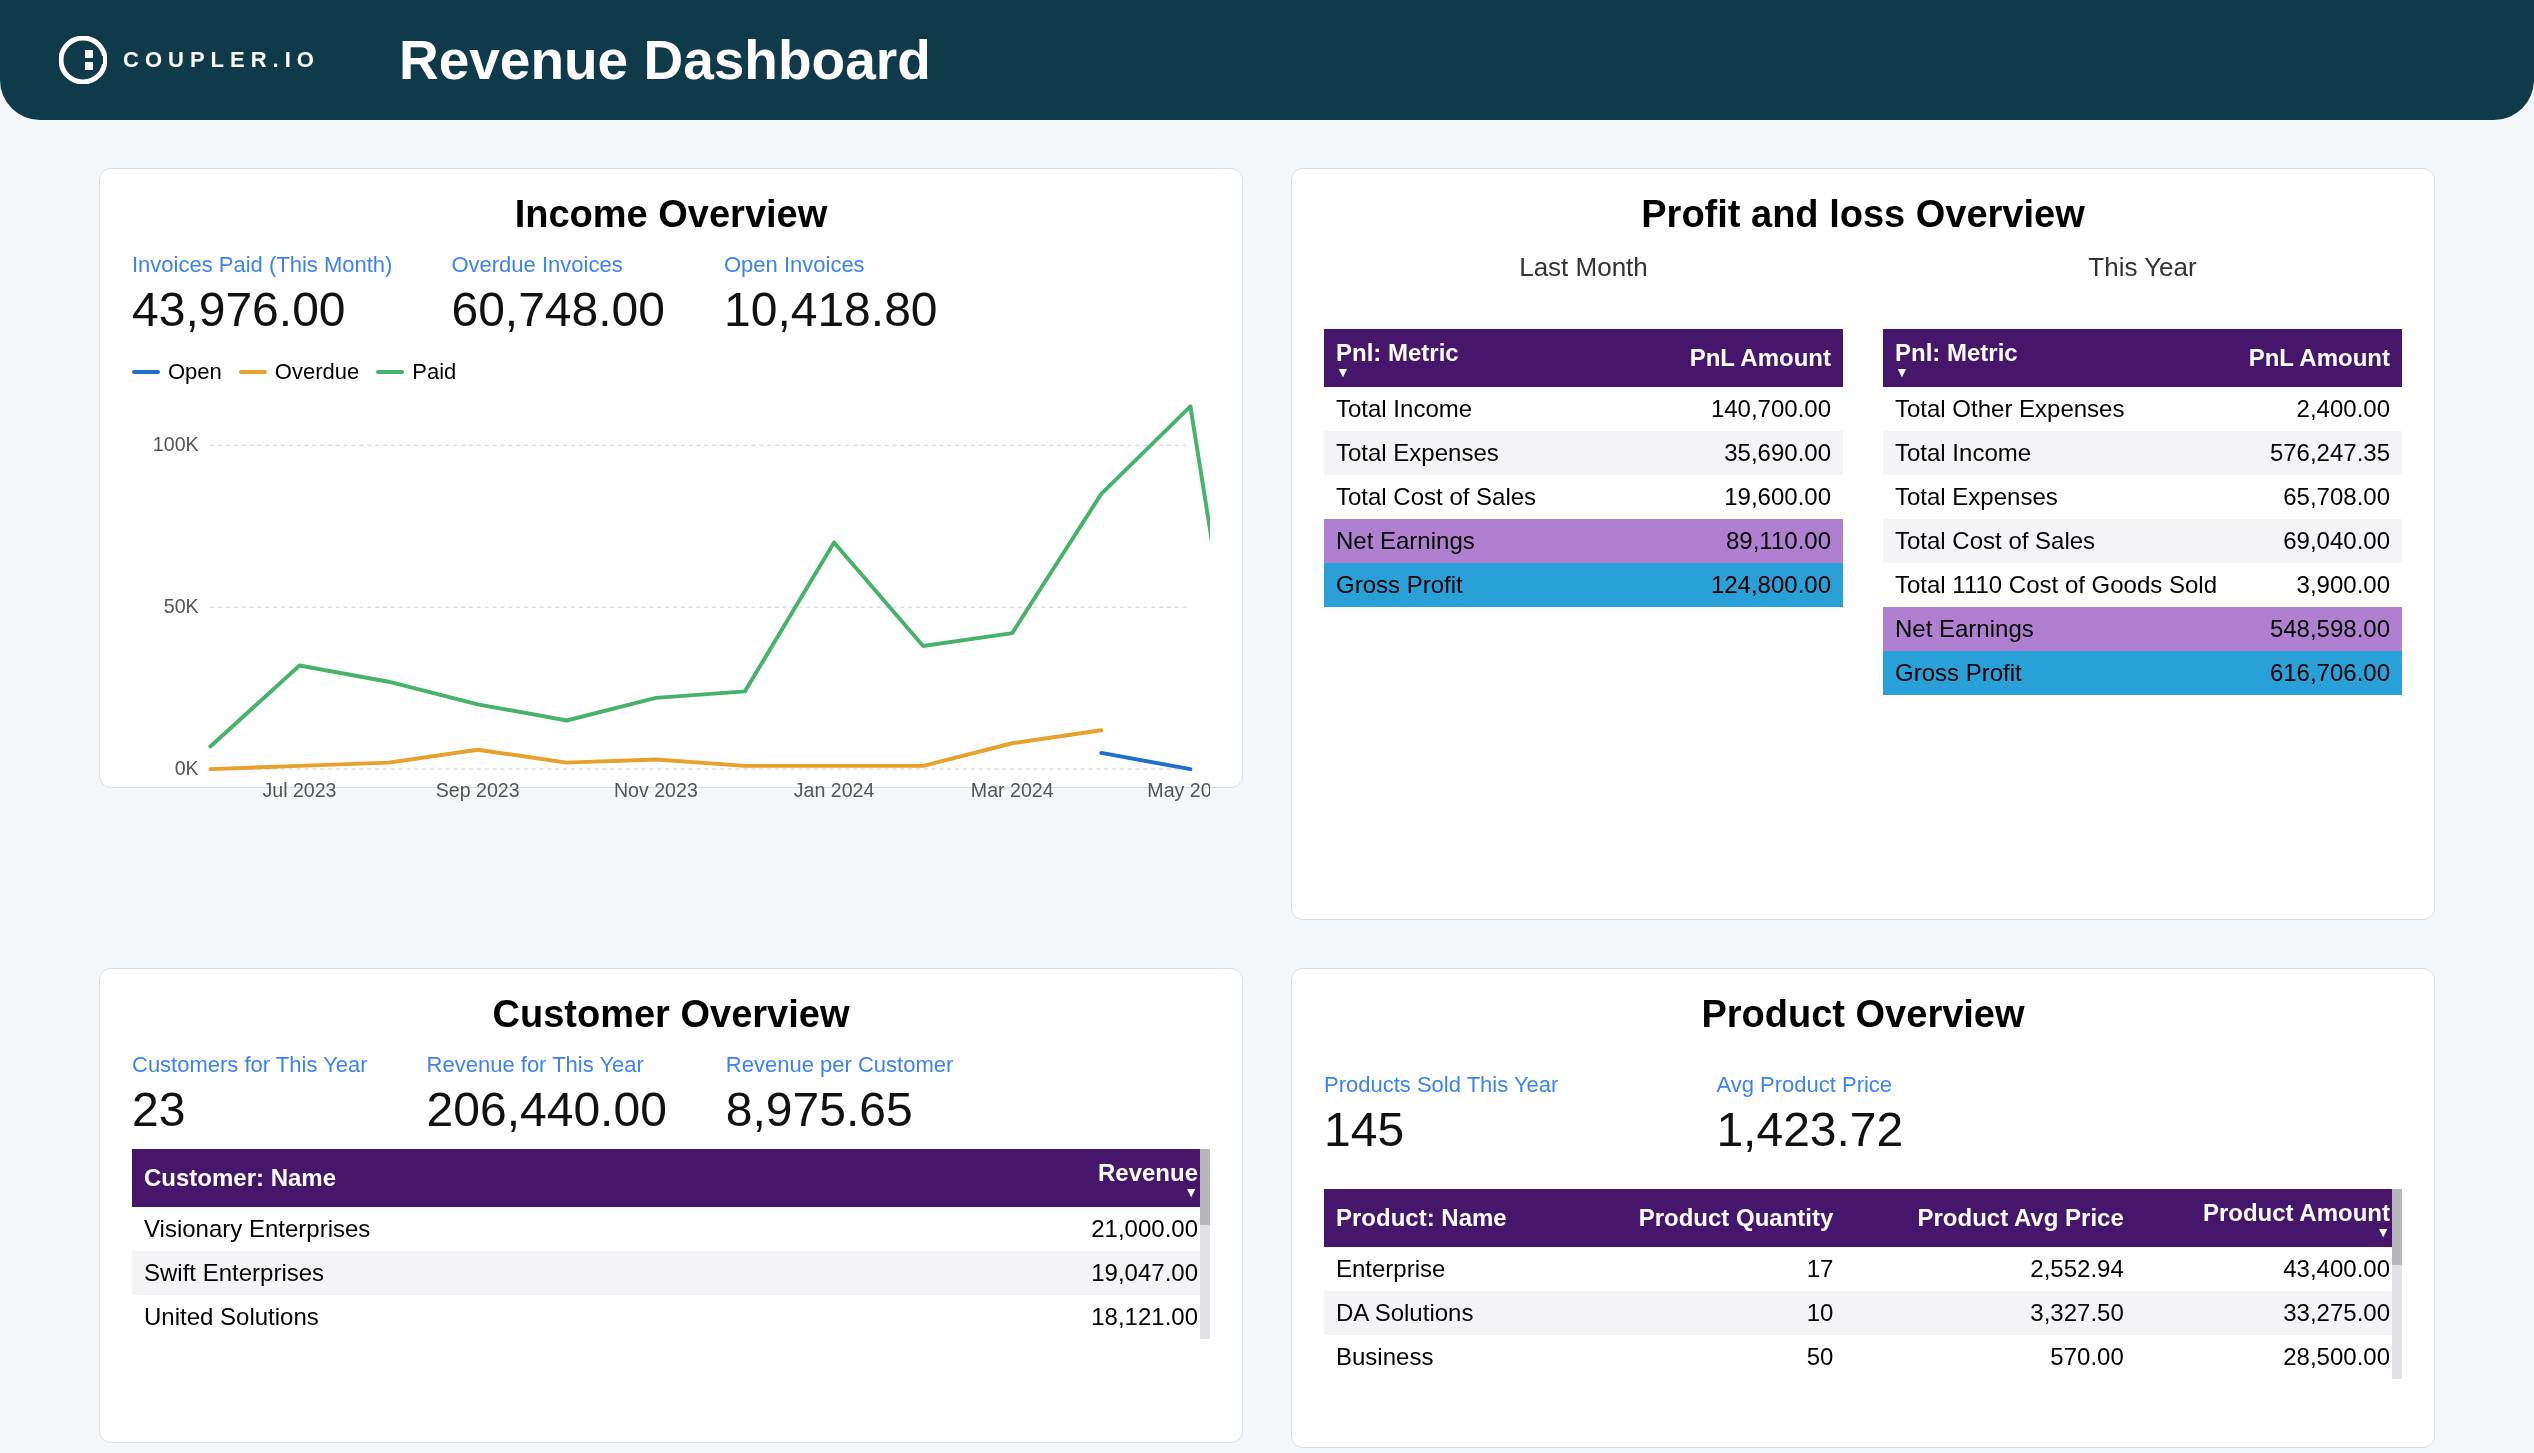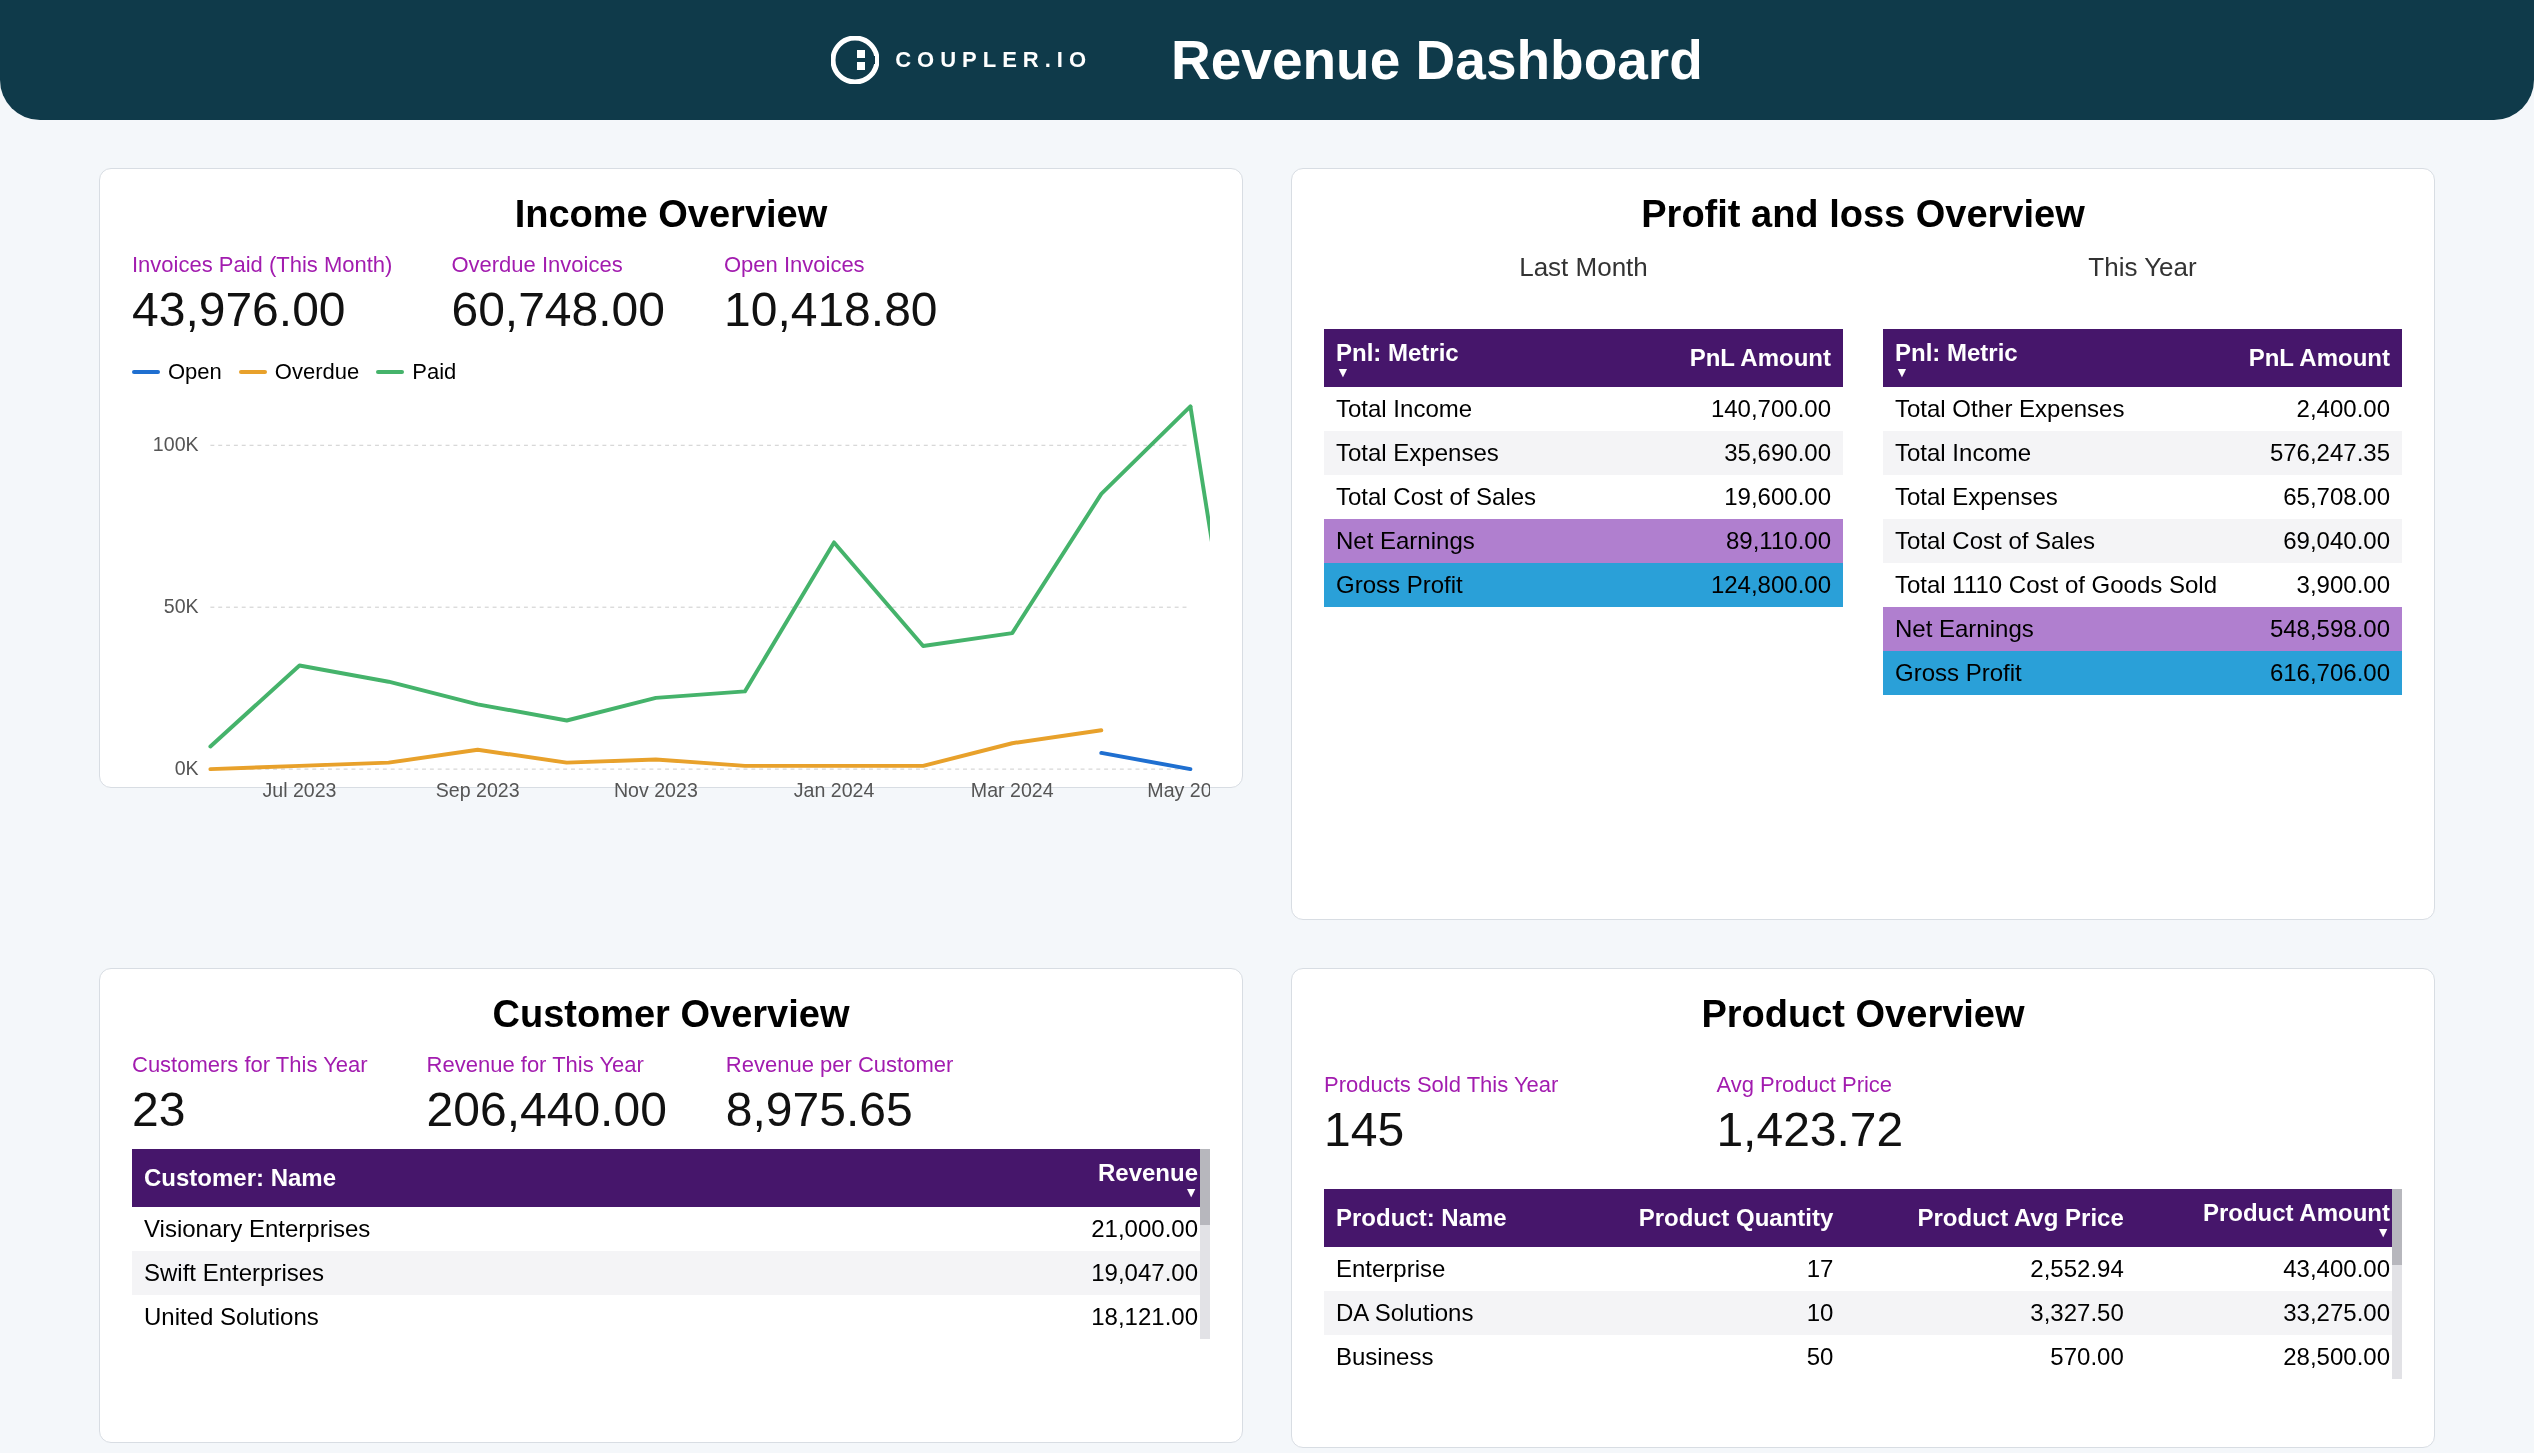--- a/index.html
+++ b/index.html
@@ -6,39 +6,38 @@
   html, body { width: 2534px; height: 1453px; font-family: "Segoe UI", Arial, sans-serif; background: #f4f7fa; overflow: hidden; }
   .header {
     background: #0f3a4a;
     color: #fff;
     display: flex;
     align-items: center;
     padding: 28px 59px;
     border-bottom-left-radius: 40px;
     border-bottom-right-radius: 40px;
     gap: 79px;
-    justify-content: center;
   }
   .logo { display: flex; align-items: center; gap: 16px; }
   .logo-icon { width: 48px; height: 48px; }
   .logo-text { font-size: 22px; letter-spacing: 6px; font-weight: 600; }
   .header-title { font-size: 55px; font-weight: 700; }
   .dashboard { display: grid; grid-template-columns: 1fr 1fr; gap: 48px; padding: 48px 99px 0 99px; }
   .card {
     background: #fff;
     border: 1px solid #d8dde3;
     border-radius: 12px;
     padding: 24px 32px;
     display: flex;
     flex-direction: column;
   }
   .card-title { font-size: 38px; font-weight: 700; text-align: center; margin-bottom: 16px; }
   .kpi-row { display: flex; gap: 59px; margin-bottom: 12px; flex-wrap: wrap; }
   .kpi { display: flex; flex-direction: column; gap: 4px; }
-  .kpi-label { font-size: 22px; color: #a21caf; }
+  .kpi-label { font-size: 22px; color: #3b82f6; }
   .kpi-value { font-size: 48px; font-weight: 400; color: #111; }
   .legend-row { display: flex; gap: 17px; margin: 10px 0 18px 0; font-size: 22px; }
   .legend-item { display: flex; align-items: center; gap: 8px; }
   .legend-swatch { width: 28px; height: 4px; border-radius: 2px; }
   .chart-wrap { position: relative; flex: 1; }
   .chart-wrap svg { width: 100%; height: 100%; }
   .axis-text { font-size: 20px; fill: #555; }
   .grid-line { stroke: #ccc; stroke-dasharray: 4 4; }
   .pnl-row-tables { display: flex; gap: 40px; }
   .pnl-col { flex: 1; display: flex; flex-direction: column; gap: 36px; }

